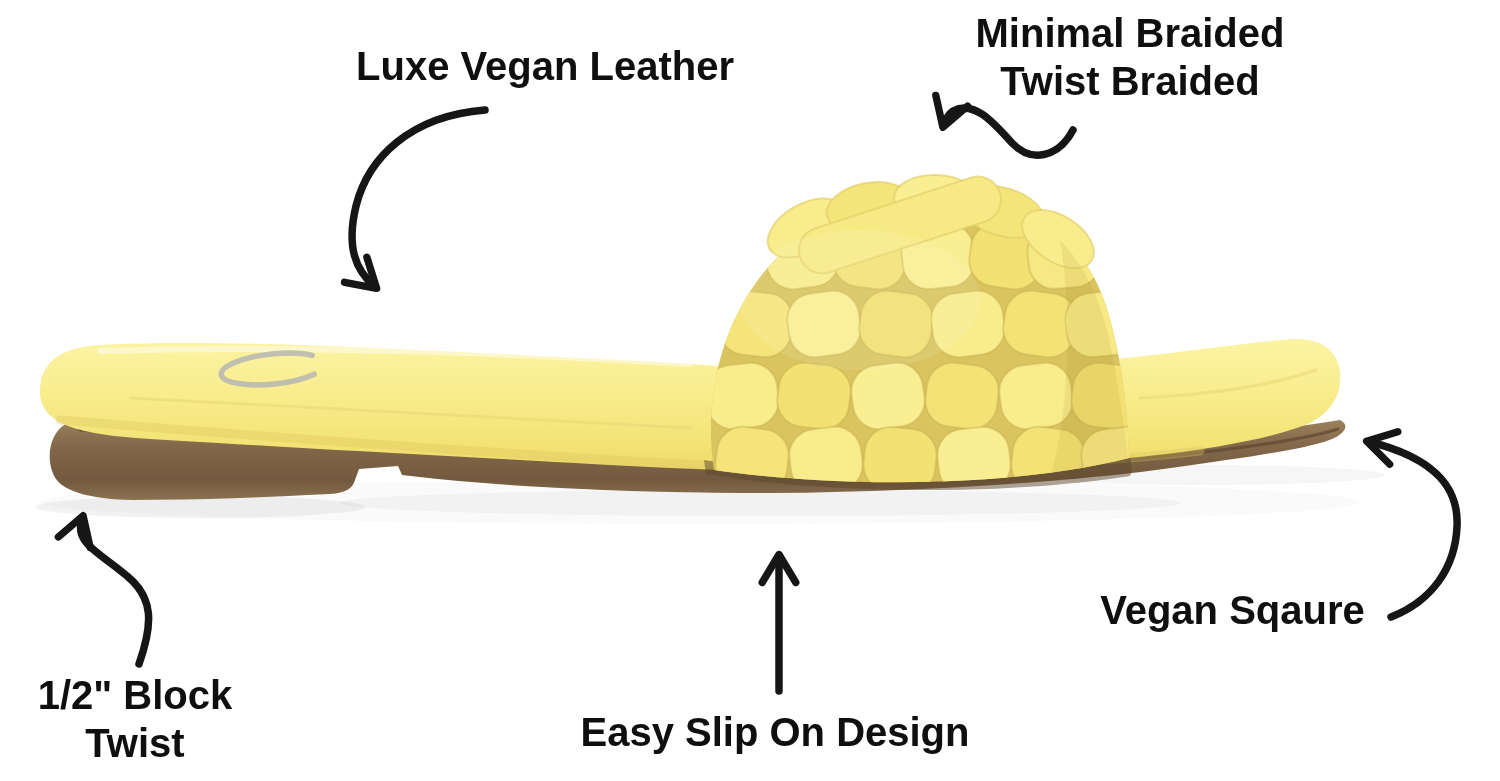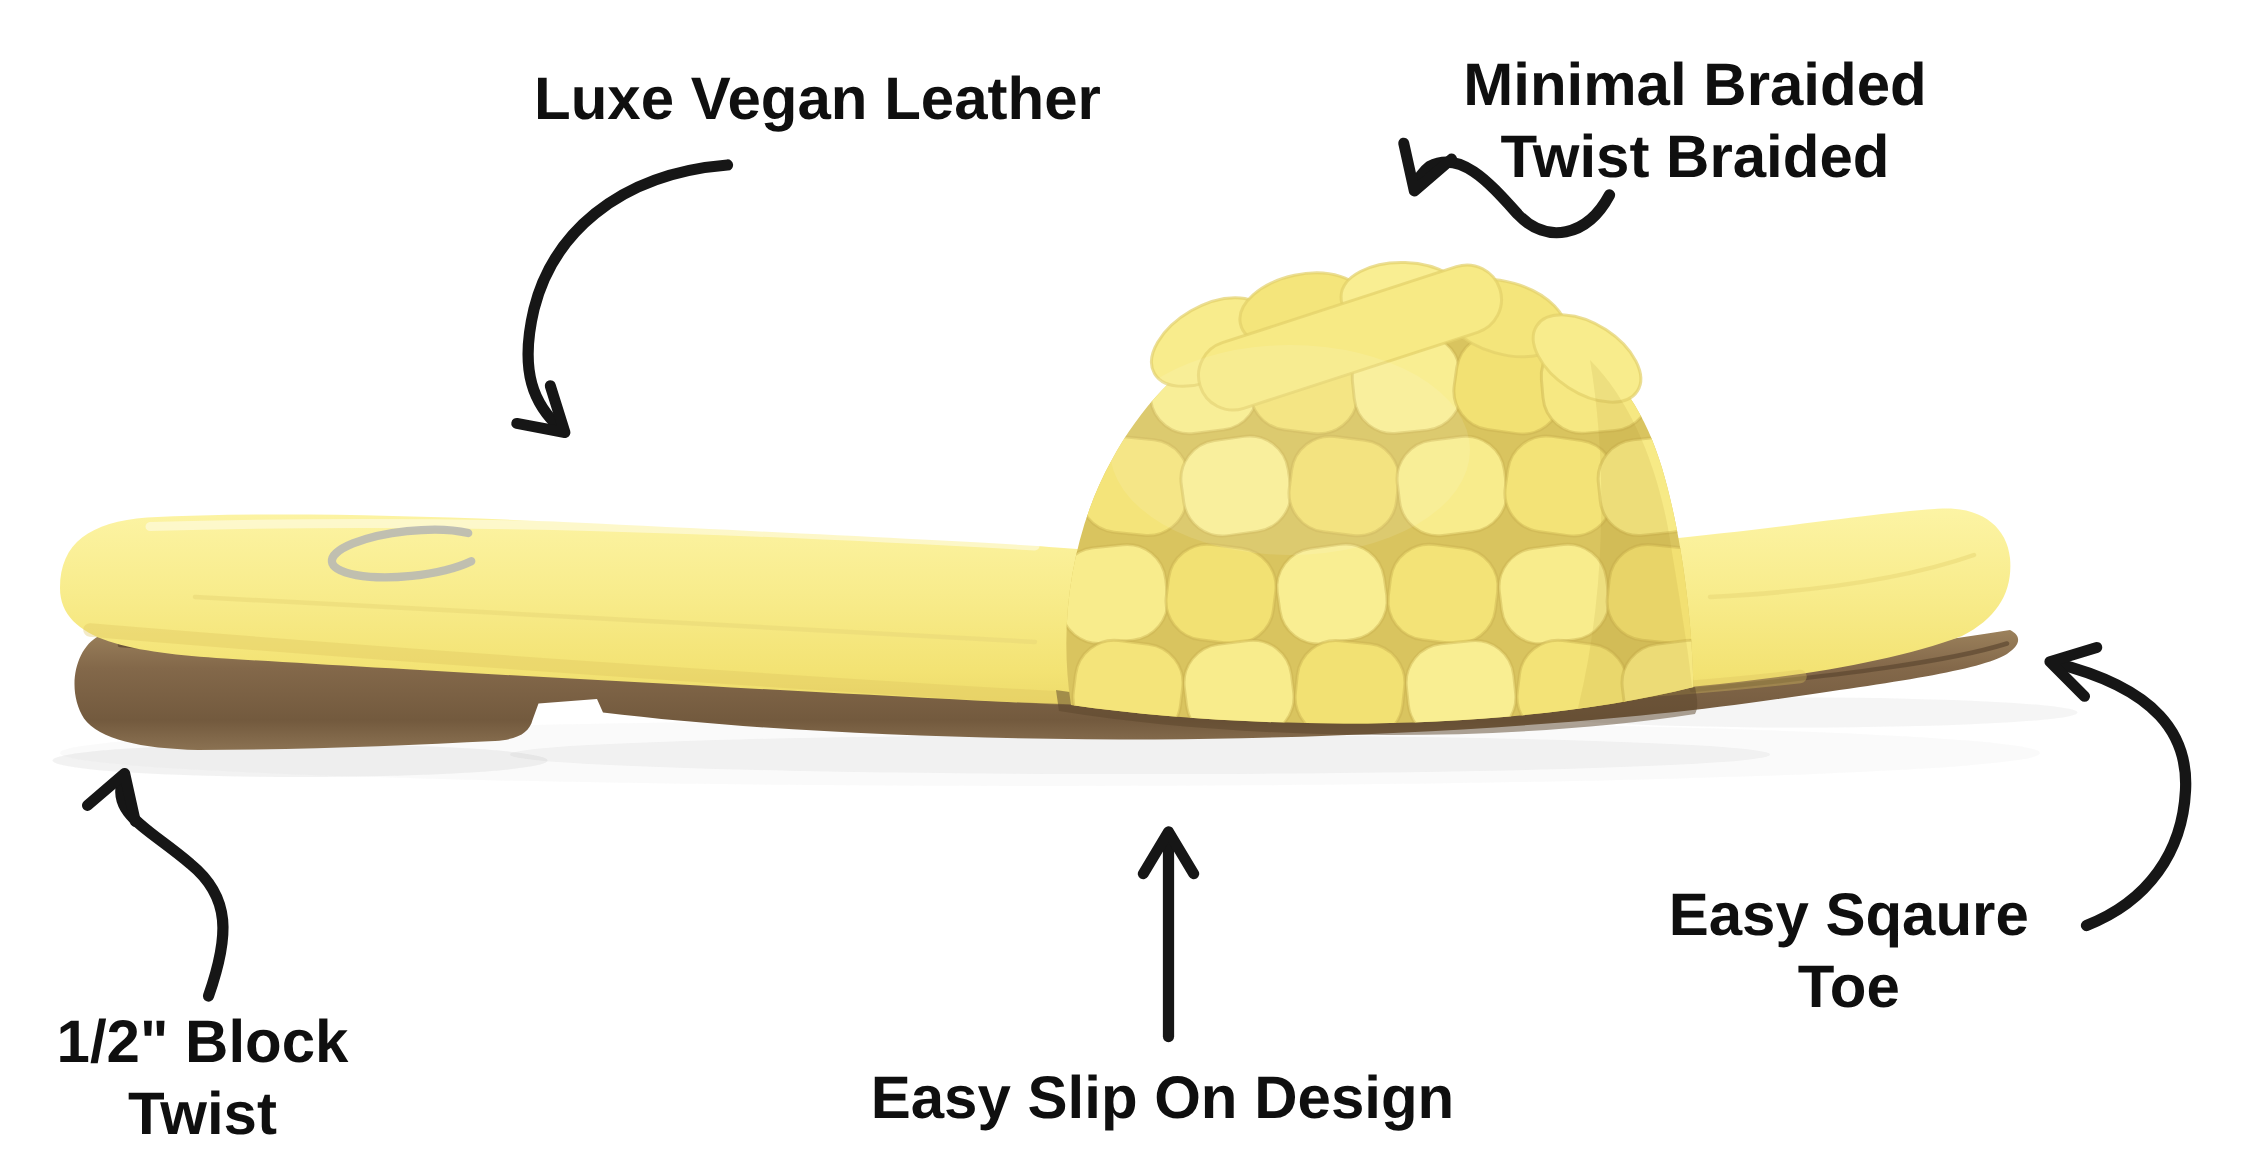--- a/index.html
+++ b/index.html
@@ -9,21 +9,21 @@
     font-family:"Liberation Sans",sans-serif;
   }
   .shoe-svg{position:absolute;left:0;top:0;}
   .callout{
     position:absolute;font-weight:700;font-size:40px;line-height:48px;
     color:var(--c-text,#0f0f0f);text-align:center;letter-spacing:0;
     white-space:nowrap;
   }
   .callout span{display:block;}
   .co-vegan  {left:295px; top:42px;  width:500px;}
-  .co-braid  {left:950px; top:9px;   width:360px;margin-top:24px;}
+  .co-braid  {left:950px; top:9px;   width:360px;}
   .co-heel   {left:0px;   top:671px; width:270px;}
   .co-slip   {left:560px; top:708px; width:430px;text-align:center;}
   .co-toe    {left:1060px;top:586px; width:345px;}
 </style>
 </head>
 <body>
 
 <div class="stage">
 
   <svg class="shoe-svg" width="1500" height="781" viewBox="0 0 1500 781">
@@ -151,17 +151,16 @@
   <div class="callout co-heel">
     <span>1/2" Block</span>
     <span>Twist</span>
   </div>
 
   <div class="callout co-slip">
     <span>Easy Slip On Design</span>
   </div>
 
   <div class="callout co-toe">
-    <span>Easy Sqaure</span>
-    <span>Toe</span>
+    <span>Vegan Sqaure</span>
   </div>
 
 </div>
 
 </body></html>

